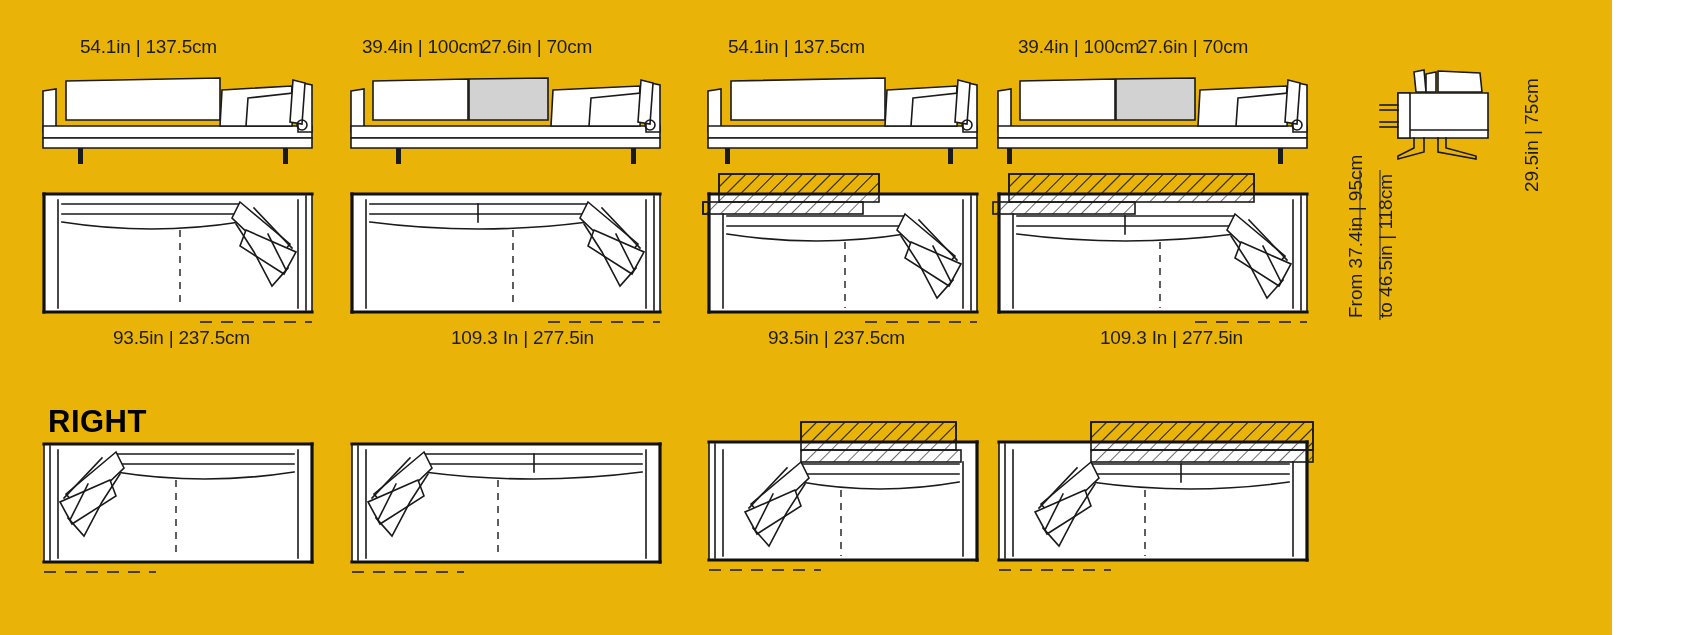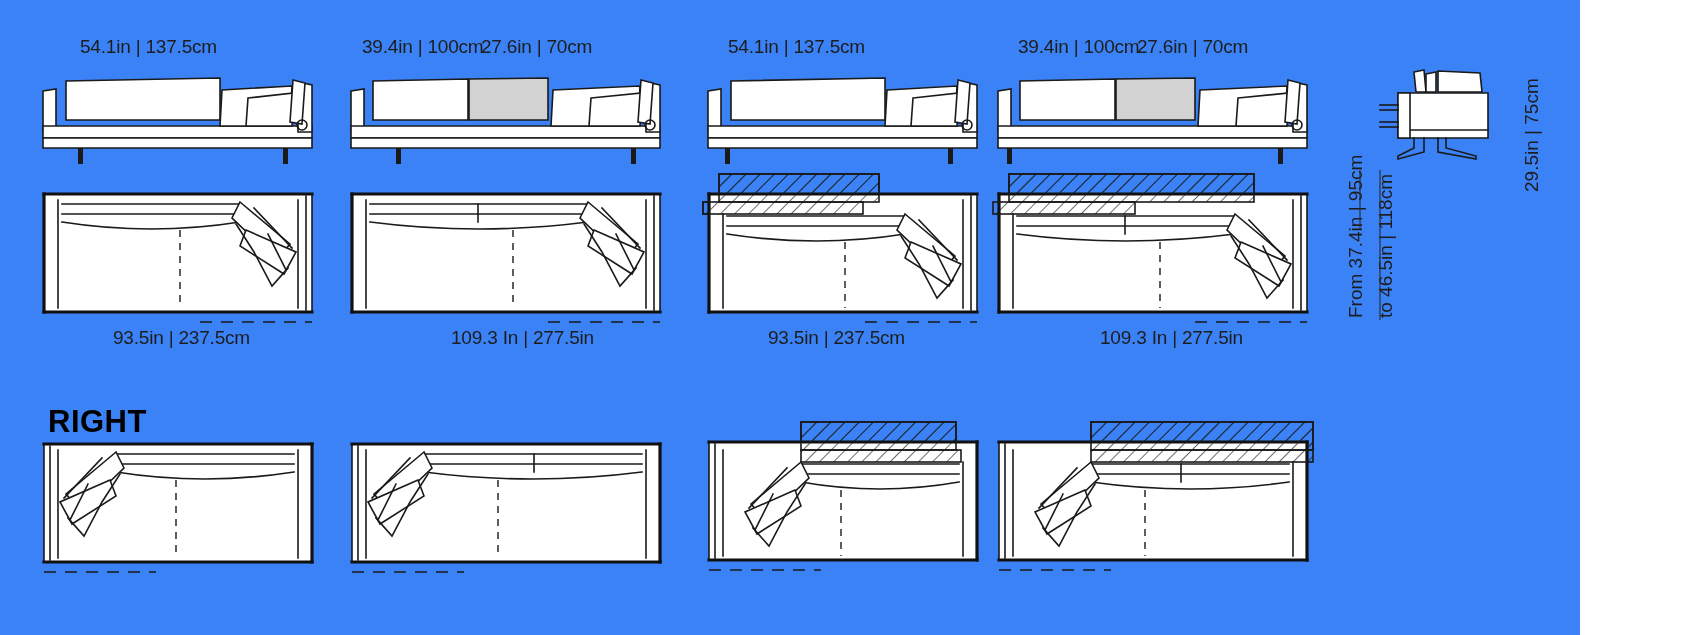--- a/index.html
+++ b/index.html
@@ -9,22 +9,23 @@
     background: #ffffff;
   }
   body {
     font-family: "Liberation Sans", sans-serif;
     color: #1a1a1a;
   }
   #sheet {
     position: relative;
     width: 1580px;
     height: 635px;
-    background: #3b82f6;
+    background: #eab308;
     overflow: hidden;
+    padding-left: 32px;
   }
   .dim-label {
     position: absolute;
     font-size: 19px;
     letter-spacing: -0.2px;
     color: #1d1d1d;
     white-space: nowrap;
     font-family: "Liberation Sans", sans-serif;
   }
   .row-label {

